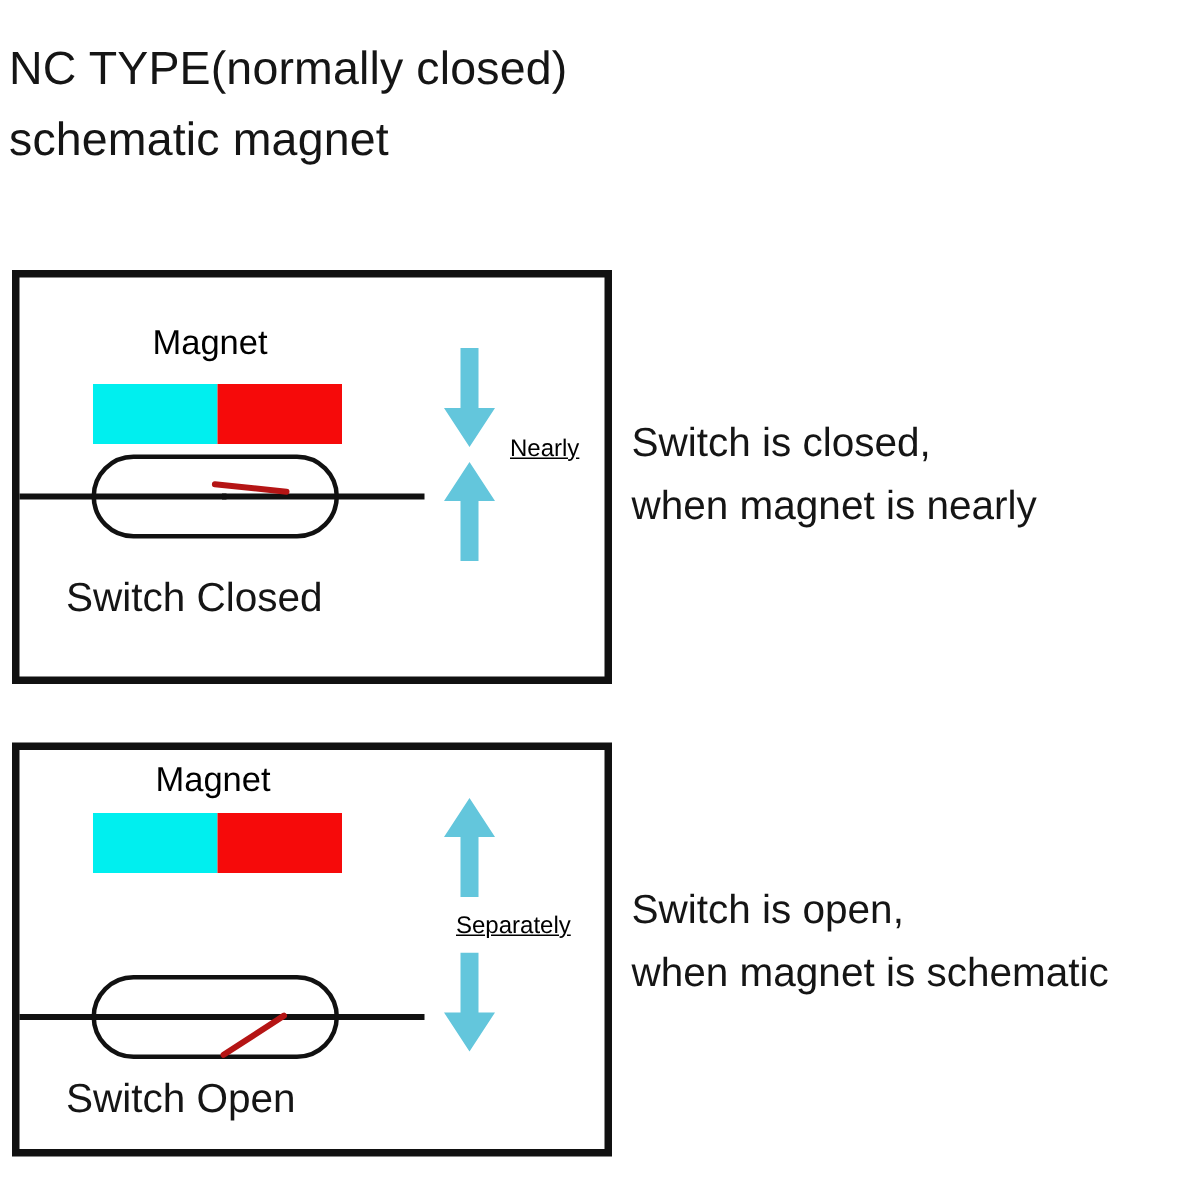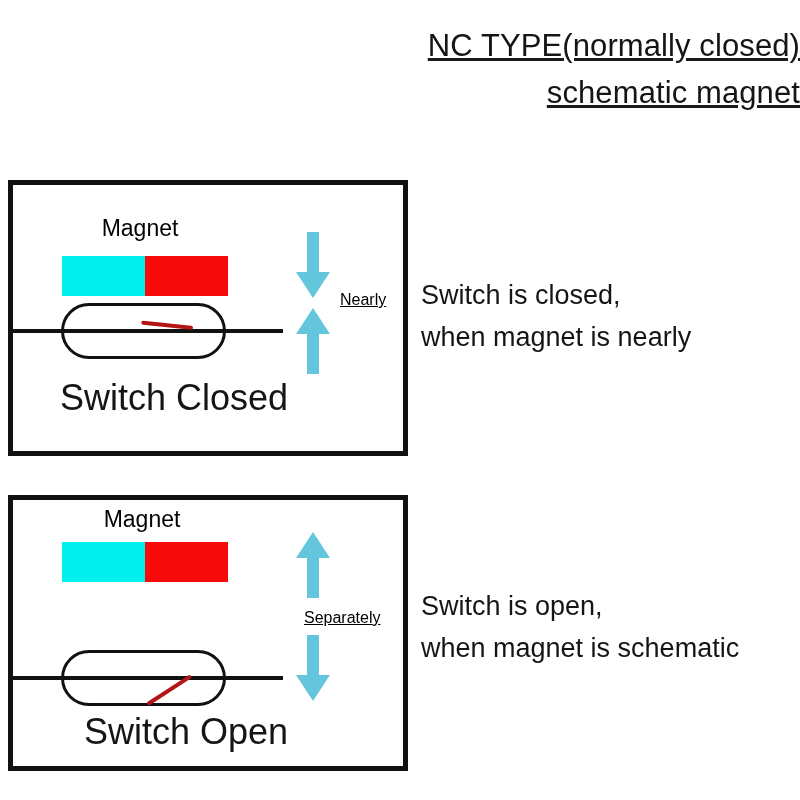--- a/index.html
+++ b/index.html
@@ -16,22 +16,21 @@
     color: #1a1a1a;
     -webkit-font-smoothing: antialiased;
   }
 
   
   .title-block {
     position: absolute;
     left: 0;
     top: 22px;
     width: 800px;
-    text-align: right;
-    text-decoration: underline;
+    text-align: left;
   }
   .title-line {
     font-size: 31px;
     line-height: 47px;
     font-weight: 400;
     letter-spacing: 0.1px;
     color: #151515;
   }
   .title-line-1 { padding-left: 6px; }
   .title-line-2 { padding-left: 6px; }
@@ -118,24 +117,25 @@
   .blade-open {
     left: 126px;
     top: 24px;
     width: 52px;
     transform: rotate(-33deg);
     transform-origin: right center;
   }
   .switch-caption {
     position: absolute;
     width: 280px;
-    text-align: right;
-    font-size: 36px;
+    text-align: left;
+    font-size: 27px;
     line-height: 32px;
     color: #151515;
+    margin-left: 36px;
   }
 
   
   .arrow-group {
     position: absolute;
     width: 120px;
   }
   .arrow {
     position: absolute;
     left: 0;

